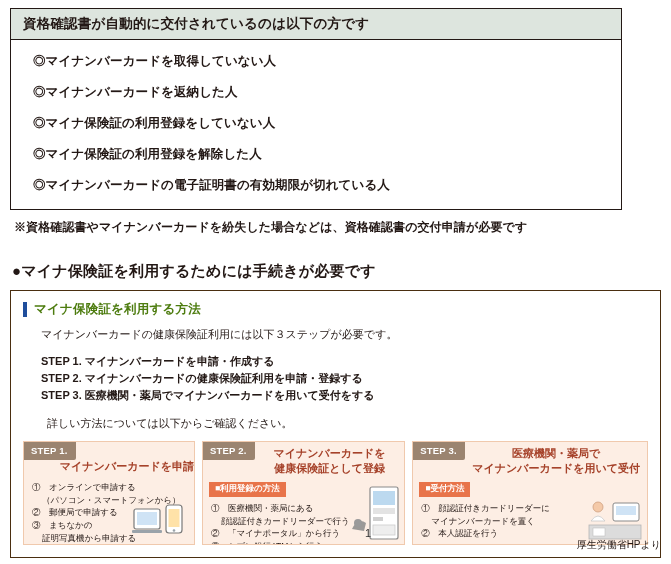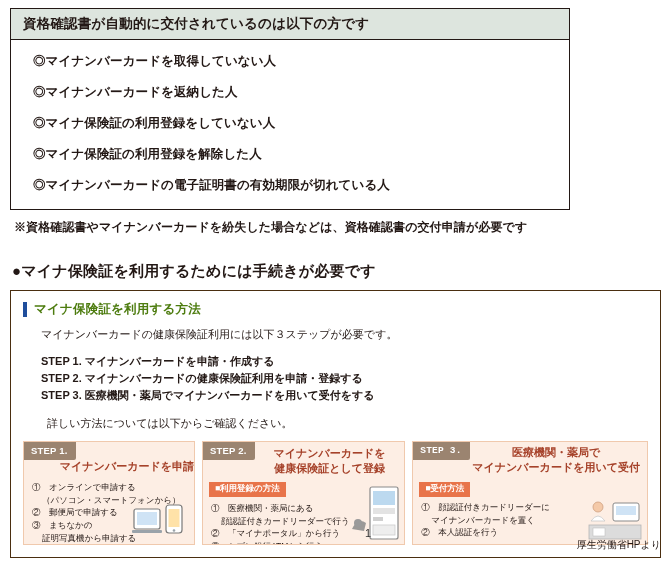--- a/index.html
+++ b/index.html
@@ -19,21 +19,21 @@
     position: relative;
     width: 671px;
     height: 564px;
     box-sizing: border-box;
     padding: 8px 10px 0 10px;
   }
 
   
   .top-box {
     border: 1px solid #231815;
-    width: 560px;
+    width: 612px;
     box-sizing: border-box;
   }
   .top-box-header {
     background: #dde5de;
     border-bottom: 1px solid #231815;
     font-size: 13.5px;
     font-weight: bold;
     padding: 6px 10px 6px 12px;
     letter-spacing: 0.2px;
   }
@@ -117,21 +117,21 @@
   .card {
     position: relative;
     background: #fdeee4;
     border: 1px solid #f0c9ad;
     box-sizing: border-box;
     height: 104px;
     overflow: hidden;
   }
   .card-1 { width: 175px; }
   .card-2 { width: 207px; }
-  .card-3 { width: 240px; font-family: Liberation Mono, monospace; }
+  .card-3 { width: 240px; }
 
   .step-tag {
     position: absolute;
     left: 0;
     top: 0;
     background: #9b8470;
     color: #ffffff;
     font-size: 9.5px;
     font-weight: bold;
     padding: 3px 8px 4px 7px;

